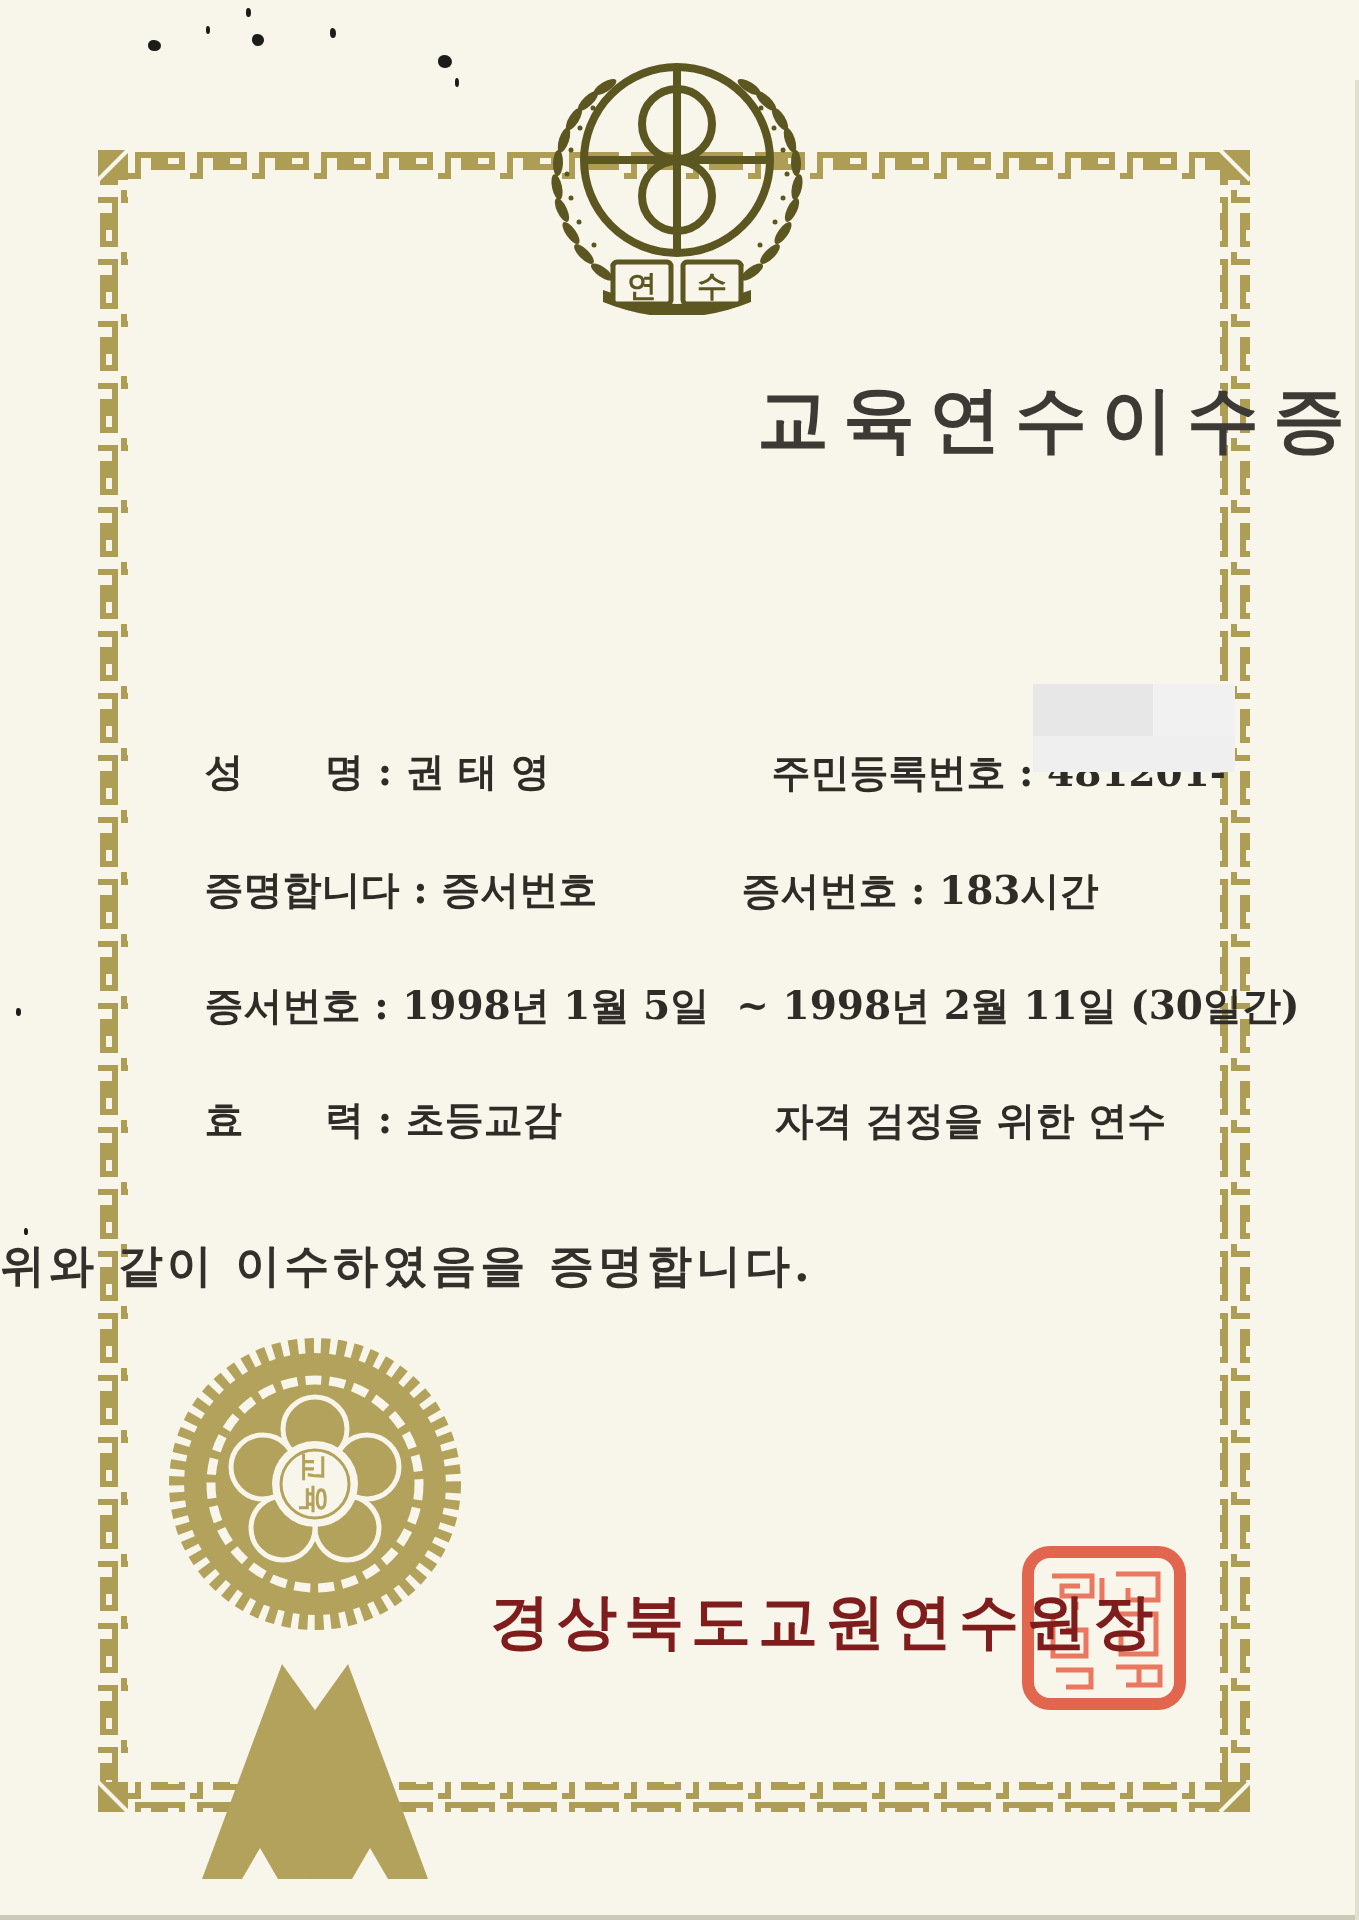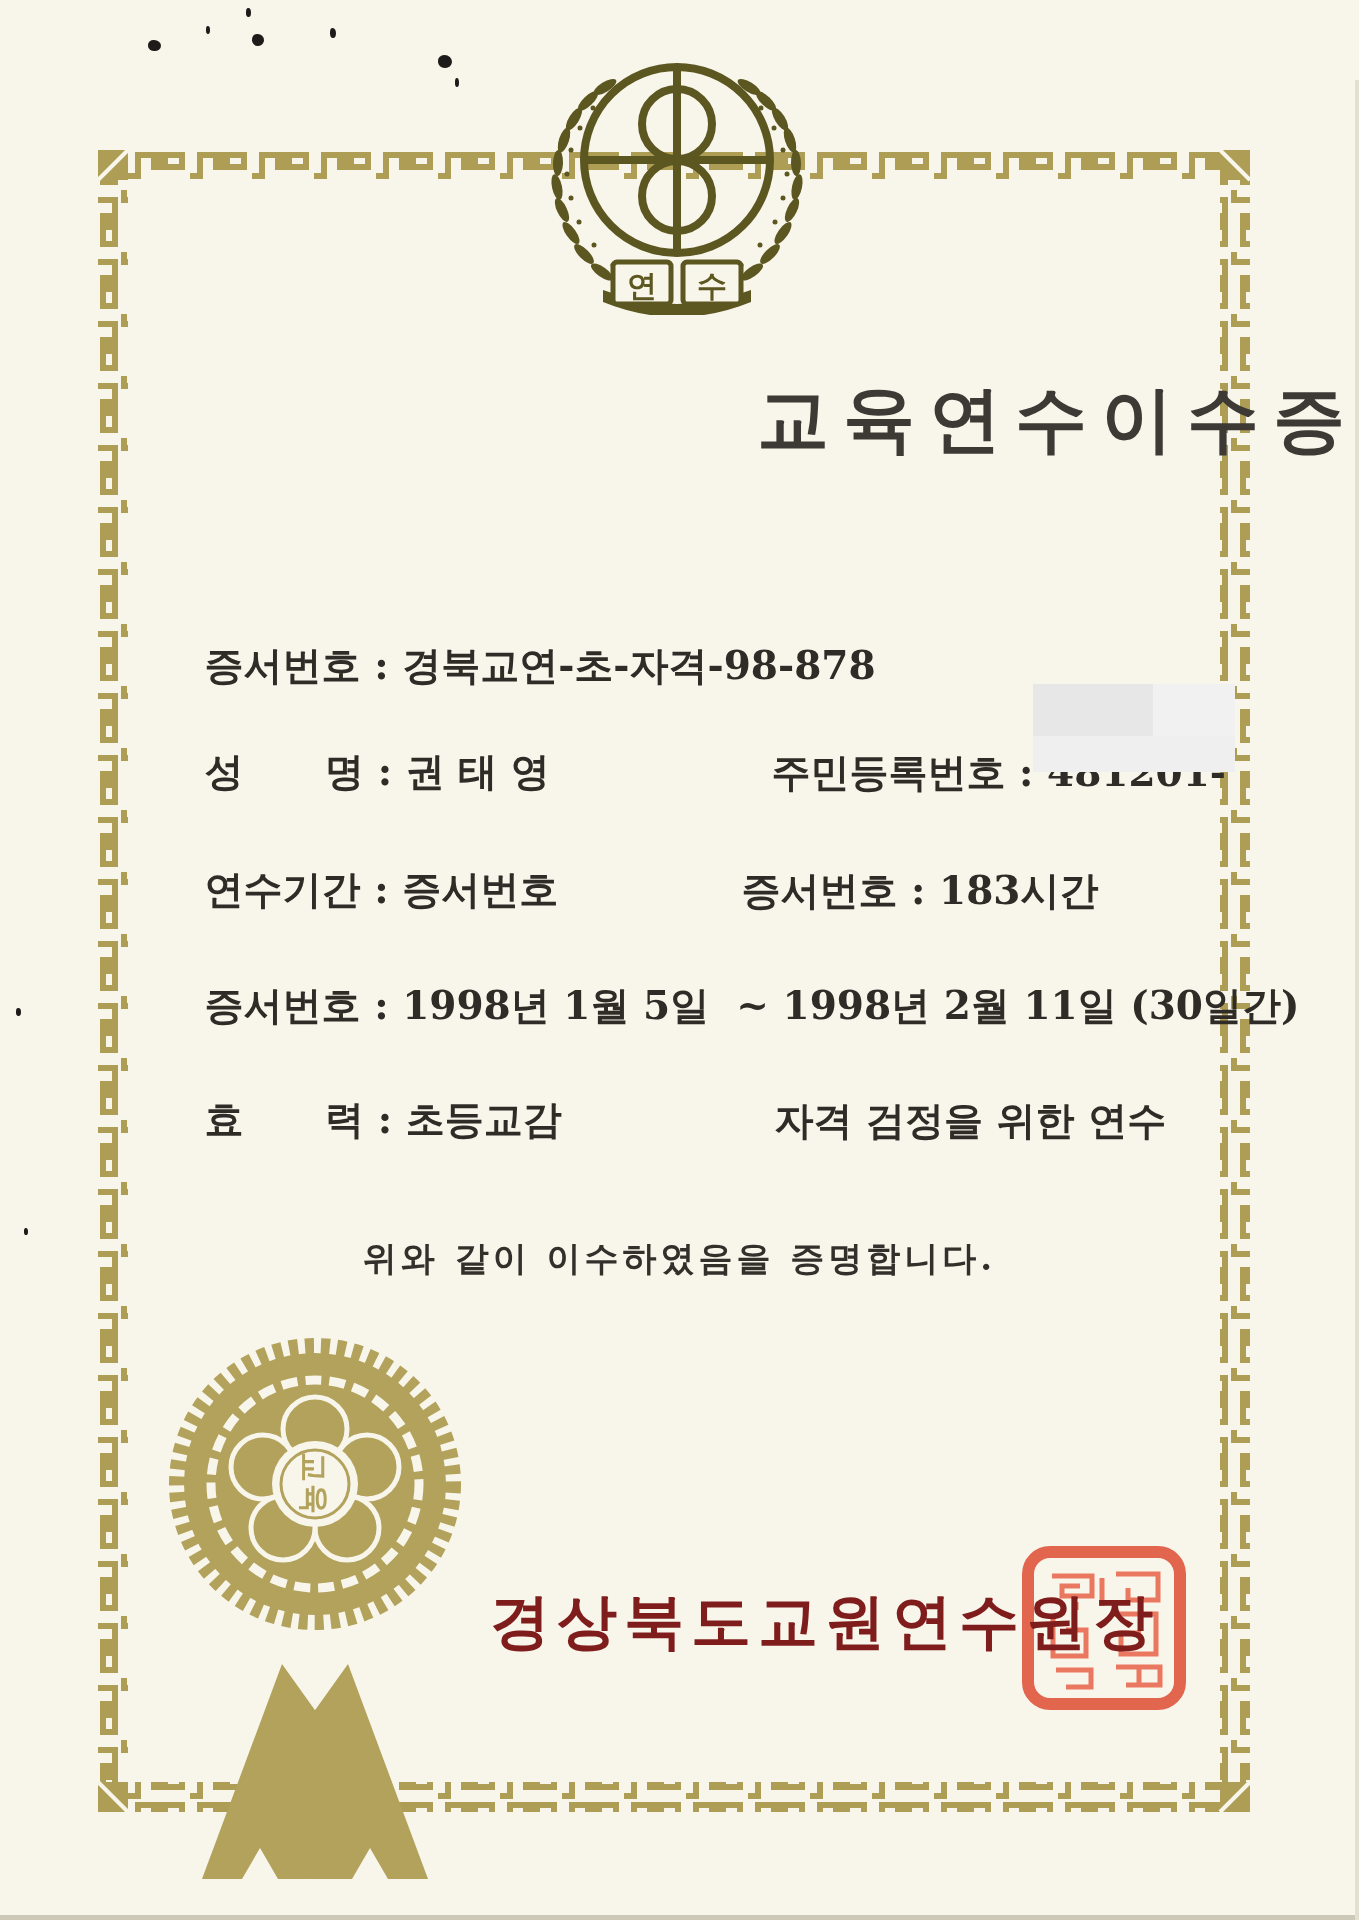--- a/index.html
+++ b/index.html
@@ -39,22 +39,21 @@
   .redact{
     position:absolute;left:878px;top:-16px;
     width:202px;height:88px;
     background:#ececec;
   }
   .redact .r-a{position:absolute;left:0;top:0;width:120px;height:52px;background:#e7e7e7;}
   .redact .r-b{position:absolute;right:0;top:0;width:82px;height:52px;background:#f1f1f1;}
   .redact .r-c{position:absolute;left:0;bottom:0;width:100%;height:36px;background:#f0efef;}
   .statement{
     top:1236px;left:0;width:100%;
-    text-align:center;
-    font-size:34px;font-weight:bold;
+    font-size:45px;font-weight:bold;
     letter-spacing:4px;
     white-space:pre;
   }
   .date{
     top:1410px;left:655px;
     font-size:46px;
     letter-spacing:6px;
     white-space:pre;
     color:#2c2a26;
   }
@@ -157,36 +156,33 @@
       <path d="M76,262 Q150,292 224,262 L224,250 Q150,278 76,250 Z" fill="#5c5620"></path>
       <rect x="86" y="222" width="58" height="42" rx="4" fill="#f8f5ea" stroke="#5c5620" stroke-width="5"></rect>
       <rect x="156" y="222" width="58" height="42" rx="4" fill="#f8f5ea" stroke="#5c5620" stroke-width="5"></rect>
       <text x="115" y="256" font-size="30" font-weight="bold" fill="#5c5620" text-anchor="middle">연</text>
       <text x="185" y="256" font-size="30" font-weight="bold" fill="#5c5620" text-anchor="middle">수</text>
     </g>
   </svg>
 
   <div class="abs title">교육연수이수증</div>
 
-  <div class="abs row r1">
-    <span class="lbl">증서번호 : </span><span class="val num">경북교연-초-자격-98-878</span>
-  </div>
 
   <div class="abs row r2">
     <span class="lbl">성      명 : </span><span class="val">권 태 영</span>
     <span class="col2" style="left:535px">
       <span class="lbl">주민등록번호 : </span><span class="val num">481201-</span>
     </span>
     <span class="redact">
       <span class="r-a"></span><span class="r-b"></span><span class="r-c"></span>
     </span>
   </div>
 
   <div class="abs row r3">
-    <span class="lbl">연수기간 : </span><span class="val">증서번호</span>
+    <span class="lbl">증명합니다 : </span><span class="val">증서번호</span>
     <span class="col2" style="left:505px">
       <span class="lbl">증서번호 : </span><span class="val num">183시간</span>
     </span>
   </div>
 
   <div class="abs row r4">
     <span class="lbl">증서번호 : </span><span class="val num">1998년 1월 5일  ~ 1998년 2월 11일 (30일간)</span>
   </div>
 
   <div class="abs row r5">

